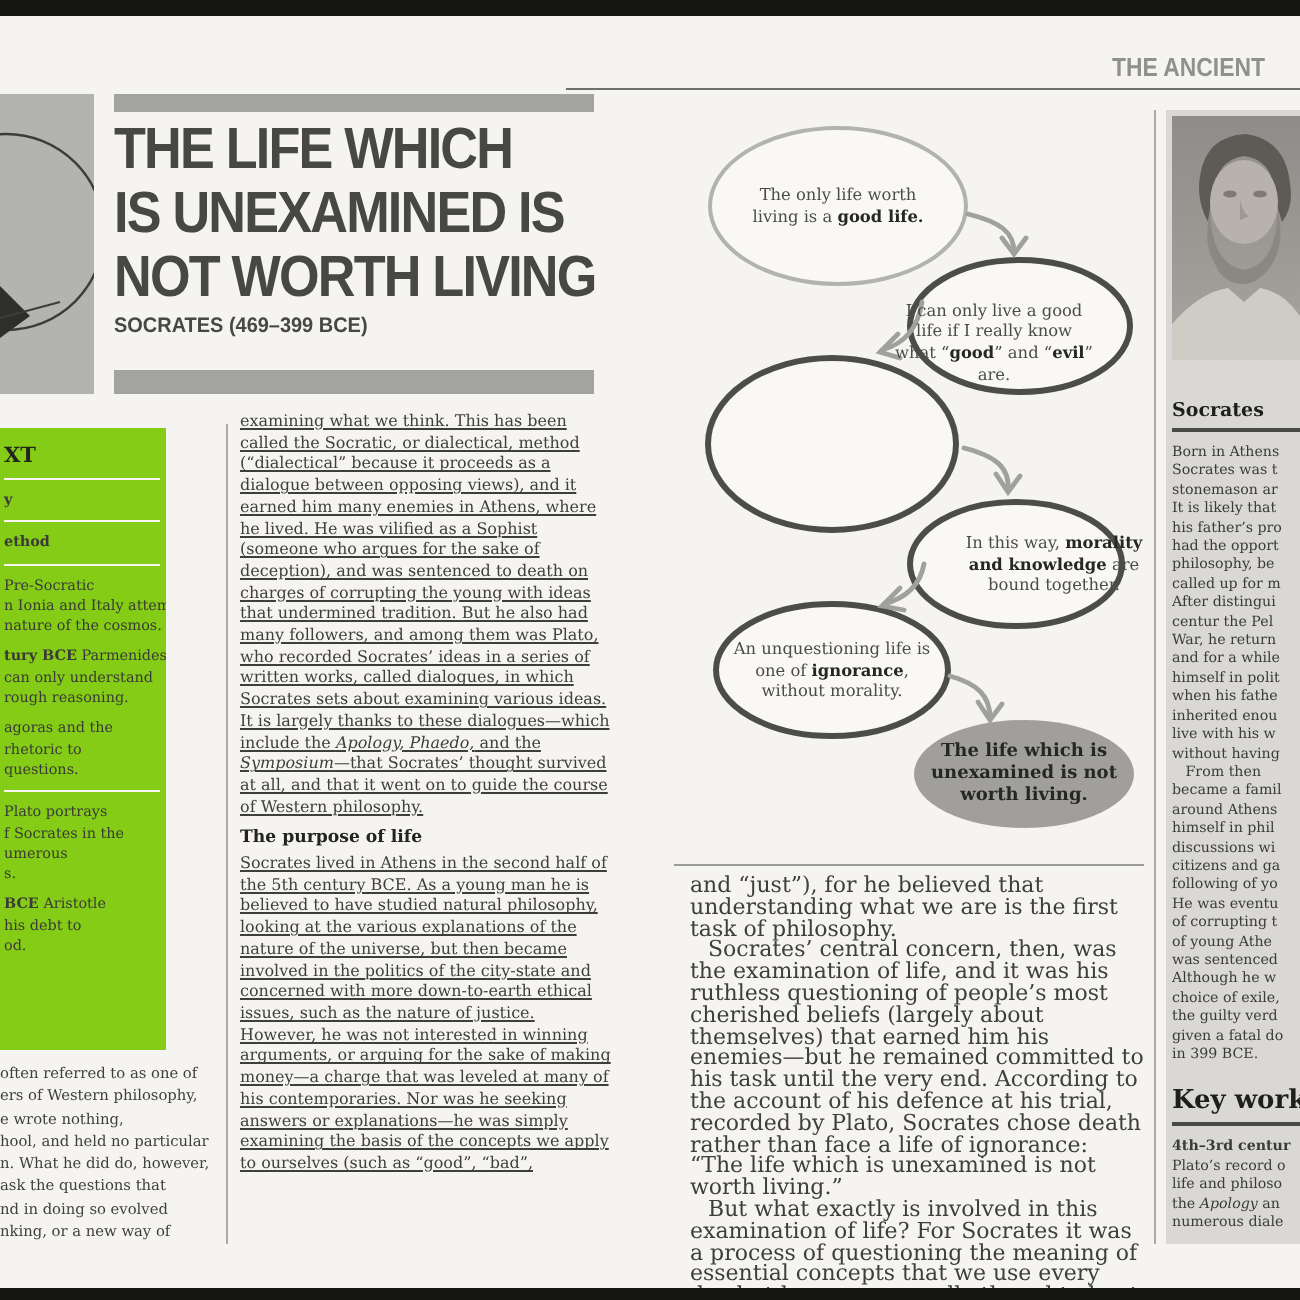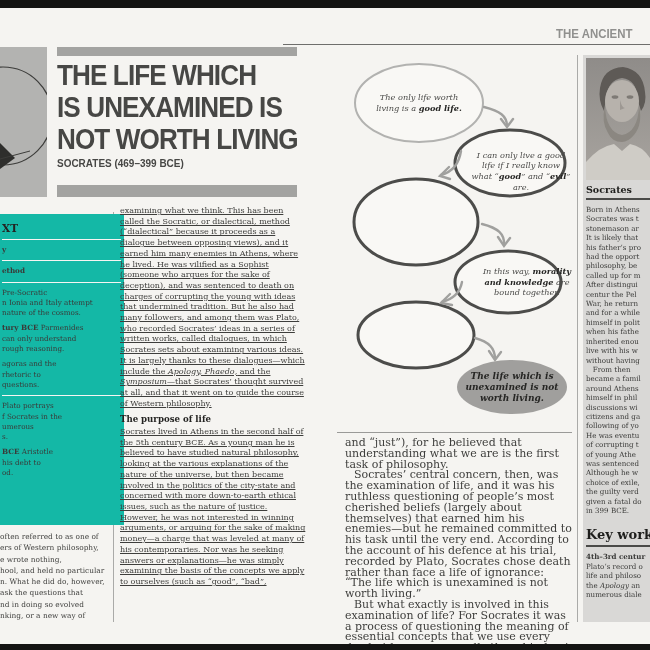--- a/index.html
+++ b/index.html
@@ -41,22 +41,22 @@
     color:#474745; letter-spacing:0; transform:scaleX(.95); transform-origin:0 0; white-space:nowrap;
   }
 
   
   .vdiv { position:absolute; width:1px; background:#aaaaa8; }
   #divider-1 { left:113px; top:212px; height:410px; }
   #divider-2 { left:577px; top:55px; height:567px; }
 
   
   #context-panel {
-    position:absolute; left:0; top:214px; width:124px; height:311px;
-    background:#14b8a6; padding:8px 3px 0 2px; overflow:hidden;
+    position:absolute; left:0; top:214px; width:83px; height:311px;
+    background:#84cc16; padding:8px 3px 0 2px; overflow:hidden;
   }
   .cx-line { font-size:7.2px; line-height:10.3px; white-space:nowrap; color:#3a3a38; }
   .cx-h { font-size:10.5px; font-weight:bold; line-height:12px; color:#232321; }
   .cx-b { font-weight:bold; }
   .cx-g { margin-top:5px; }
   .cx-rule { border-top:1px solid #f6f5f2; margin:5px 0 5px 0; }
 
   
   #col1 { position:absolute; left:0; top:531px; width:112px; }
   .c1-line { font-size:7.4px; line-height:11.3px; white-space:nowrap; }
@@ -64,38 +64,38 @@
   
   #col2 { position:absolute; left:120px; top:206px; width:186px; font-size:8px; line-height:10.7px; text-align:left; }
   #col2 p { margin:0;text-decoration:underline; }
   #col2 .subhead { font-weight:bold; font-size:8.6px; margin:5px 0 2px 0; color:#232321; }
 
   
   #flowchart { position:absolute; left:337px; top:55px; width:240px; height:372px; }
   #flowchart svg { position:absolute; left:0; top:0; }
   .bubble-text {
     position:absolute; display:flex; align-items:center; justify-content:center;
-    text-align:center; font-size:8.2px; line-height:10.6px; color:#4b4b49;font-style:italic;
+    text-align:center; font-size:8.2px; line-height:10.6px; color:#4b4b49;
   }
   .bubble-text b { color:#262624; }
   .bubble-text.final { font-weight:bold; font-size:9px; line-height:11px; color:#1f1f1d; }
 
   
   #col3-rule { position:absolute; left:337px; top:432px; width:235px; height:1px; background:#9a9a98; }
   #col3 { position:absolutE; position:absolute; left:345px; top:438px; width:228px; font-size:11px; line-height:10.8px; }
   #col3 p { margin:0; }
   #col3 p.ind { text-indent:9px; }
 
   
   #bio-box {
     position:absolute; left:583px; top:55px; width:67px; height:567px;
     background:#d9d8d6; padding:3px 0 0 3px; overflow:hidden;
   }
   #portrait { display:block; }
-  #bio-name { font-size:9.5px; font-weight:bold; color:#1e1e1c; margin-top:4px; white-space:nowrap; }
+  #bio-name { font-size:9.5px; font-weight:bold; color:#1e1e1c; margin-top:20px; white-space:nowrap; }
   .bio-rule { border-top:2px solid #4a4a48; margin:3px 0 5px 0; width:64px; }
   .bio-line { font-size:7.1px; line-height:9.4px; white-space:pre; color:#3a3a38; }
   #keyworks-head { font-size:13px; font-weight:bold; color:#1e1e1c; margin-top:12px; white-space:nowrap; }
   i { font-style:italic; }
 </style>
 </head>
 <body>
 
 <div id="page">
 
@@ -186,25 +186,28 @@
         <path d="M161,182 L167,191 L173,183"></path>
         <path d="M125,227 C123,238 116,244 105,247"></path>
         <path d="M113,239 L104,248 L115,250"></path>
         <path d="M138,283 C152,287 158,293 158,304"></path>
         <path d="M152,296 L158,305 L164,297"></path>
       </g>
     </svg>
   <div class="bubble-text" style="left: 34px; top: 18px; width: 96px; height: 60px;">
         <span>The only life worth living is a <b>good life.</b></span>
       </div>
-      <div class="bubble-text" style="left: 134px; top: 75px; width: 100px; height: 82px; text-align: center;">
+      <div class="bubble-text" style="left: 110px; top: 75px; width: 100px; height: 82px; text-align: center;">
         <span>I can only live a good life if I really know what “<b>good</b>” and “<b>evil</b>” are.</span>
       </div>
       <div class="bubble-text" style="left: 122px; top: 198px; width: 98px; height: 58px; margin-left: 19px;">
         <span>In this way, <b>morality and knowledge</b> are bound together.</span>
+      </div>
+      <div class="bubble-text" style="left: 27px; top: 249px; width: 104px; height: 62px;">
+        <span>An unquestioning life is one of <b>ignorance</b>, without morality.</span>
       </div>
       <div class="bubble-text final" style="left: 125px; top: 306px; width: 100px; height: 52px;">
         <span><b>The life which is unexamined is not worth living.</b></span>
       </div>
     </div>
 
   <div id="col3-rule"></div>
 
   <div id="col3">
     <p>and “just”), for he believed that understanding what we are is the first task of philosophy.</p>

